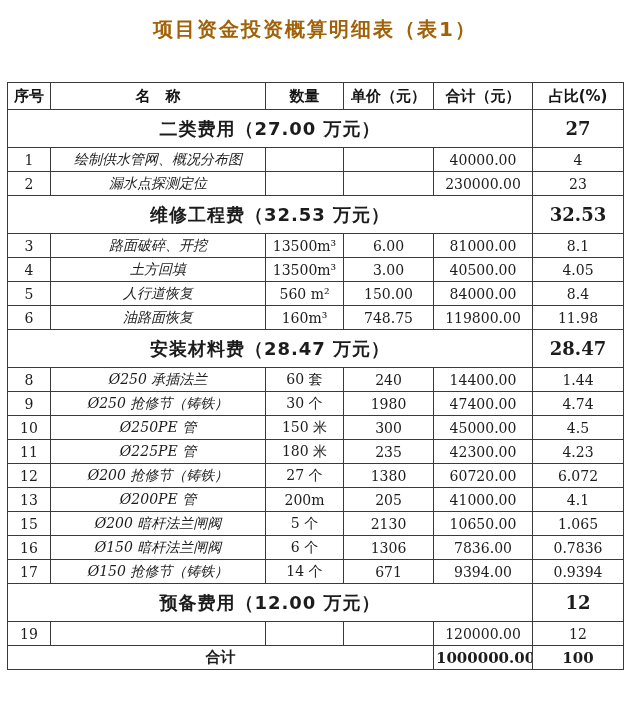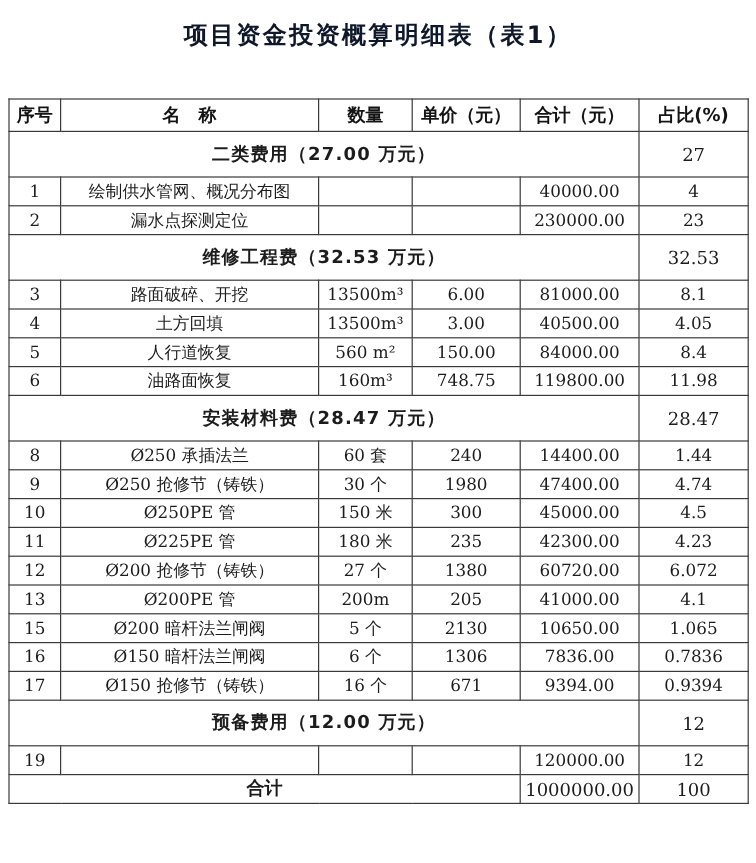--- a/index.html
+++ b/index.html
@@ -17,21 +17,21 @@
   }
   .doc-title {
     position: absolute;
     top: 16px;
     left: 0;
     width: 100%;
     text-align: center;
     font-size: 20px;
     font-weight: bold;
     letter-spacing: 2px;
-    color: #0f172a;
+    color: #a16207;
   }
   table.budget {
     position: absolute;
     left: 7px;
     top: 82px;
     width: 616px;
     border-collapse: collapse;
     table-layout: fixed;
   }
   table.budget th,
@@ -51,38 +51,39 @@
     color: #141414;
   }
   tr.item td {
     height: 23px;
     font-size: 14px;
     font-weight: normal;
     font-family: "DejaVu Serif", serif;
   }
   tr.item td.cjk {
     font-family: "DejaVu Serif", serif;
+    font-style: italic;
   }
   tr.section td {
     height: 37px;
-    font-size: 15px;
+    font-size: 18px;
     font-weight: bold;
     font-family: "DejaVu Sans", sans-serif;
     letter-spacing: 1px;
   }
   tr.footer td {
     height: 23px;
     font-size: 15px;
     font-weight: bold;
     font-family: "DejaVu Sans", sans-serif;
   }
   tr.footer td.num,
   tr.section td.pct {
     font-family: "DejaVu Serif", serif;
-    font-weight: normal;
+    font-weight: bold;
     letter-spacing: 0;
   }
 </style>
 </head>
 <body>
 
 <div class="doc-title">项目资金投资概算明细表（表1）</div>
 
 <table class="budget">
   <colgroup>
@@ -224,21 +225,21 @@
         <td class="num">16</td>
         <td class="cjk">Ø150 暗杆法兰闸阀</td>
         <td class="num">6 个</td>
         <td class="num">1306</td>
         <td class="num">7836.00</td>
         <td class="num">0.7836</td>
       </tr>
       <tr class="item">
         <td class="num">17</td>
         <td class="cjk">Ø150 抢修节（铸铁）</td>
-        <td class="num">16 个</td>
+        <td class="num">14 个</td>
         <td class="num">671</td>
         <td class="num">9394.00</td>
         <td class="num">0.9394</td>
       </tr>
       <tr class="section">
         <td colspan="5">预备费用（12.00 万元）</td>
         <td class="pct">12</td>
       </tr>
       <tr class="item">
         <td class="num">19</td>

